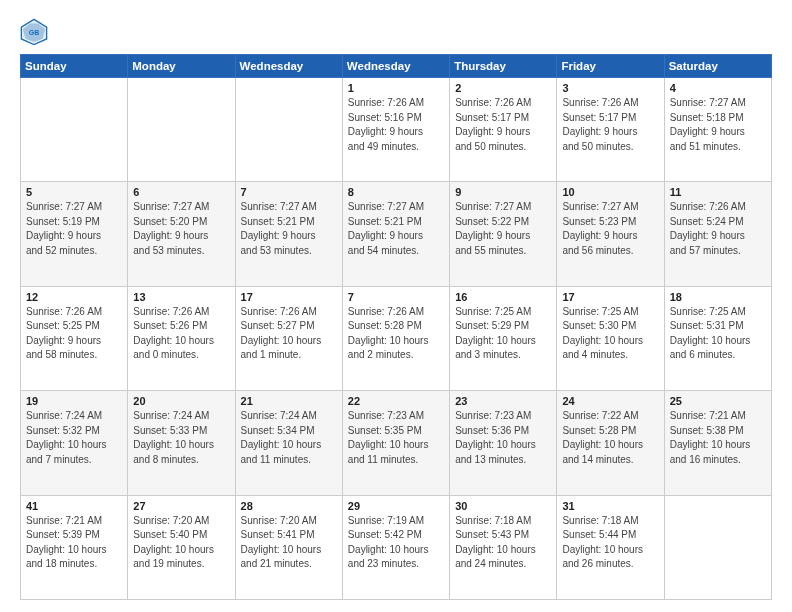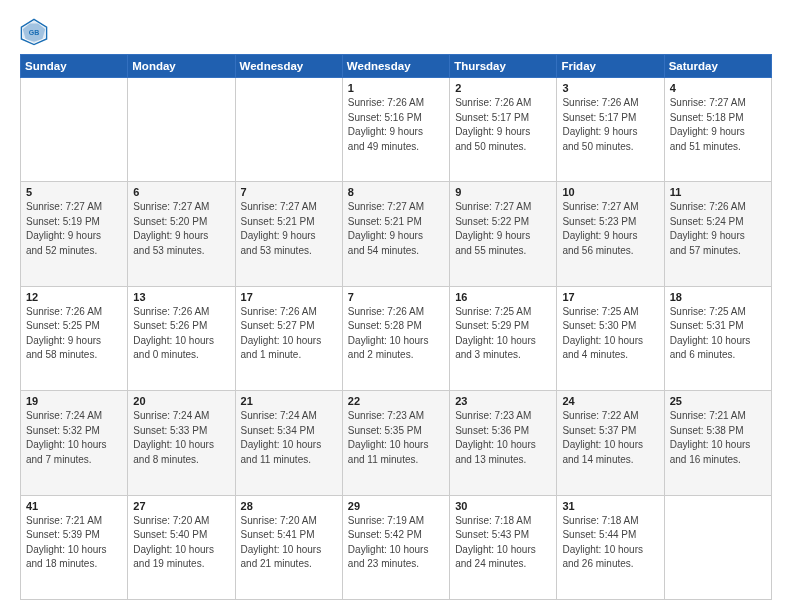--- a/index.html
+++ b/index.html
@@ -301,21 +301,21 @@
           <td>
             <span class="day-number">23</span>
             <div class="day-info" style="white-space: pre-line;">Sunrise: 7:23 AM
 Sunset: 5:36 PM
 Daylight: 10 hours
 and 13 minutes.</div>
           </td>
           <td>
             <span class="day-number">24</span>
             <div class="day-info" style="white-space: pre-line;">Sunrise: 7:22 AM
-Sunset: 5:37 PM
+Sunset: 5:28 PM
 Daylight: 10 hours
 and 14 minutes.</div>
           </td>
           <td>
             <span class="day-number">25</span>
             <div class="day-info" style="white-space: pre-line;">Sunrise: 7:21 AM
 Sunset: 5:38 PM
 Daylight: 10 hours
 and 16 minutes.</div>
           </td>

